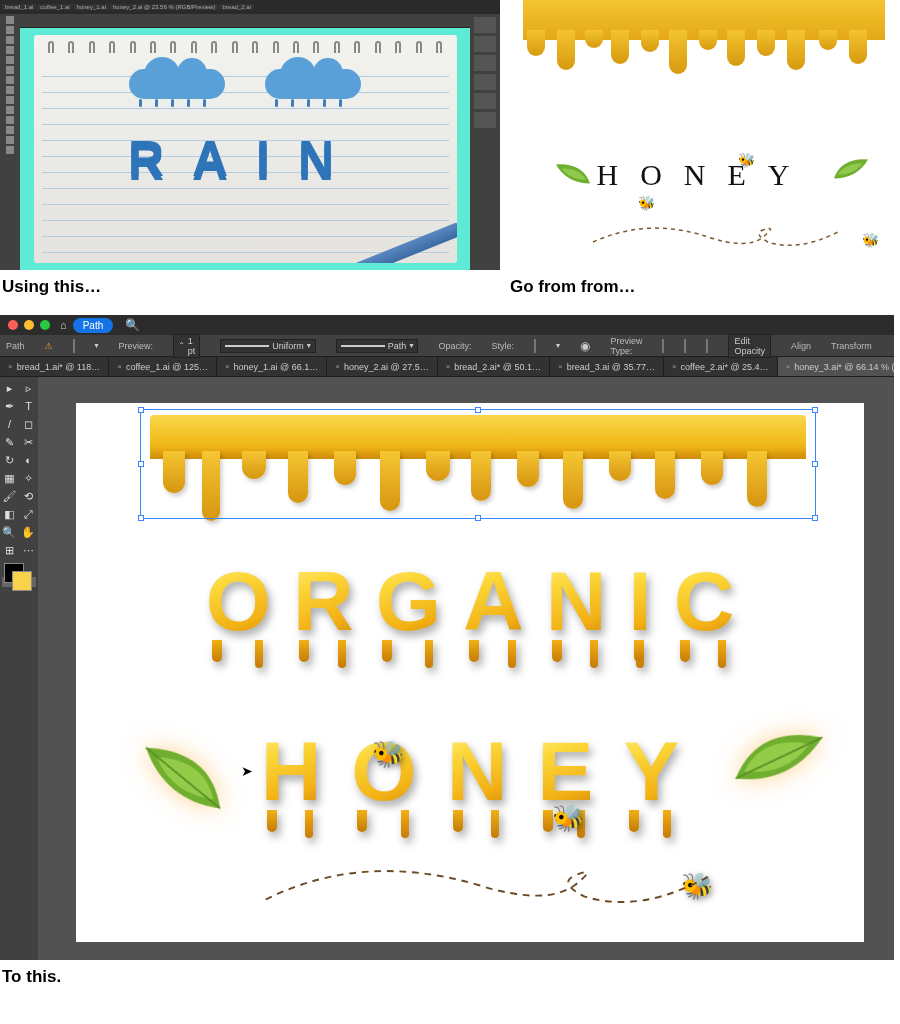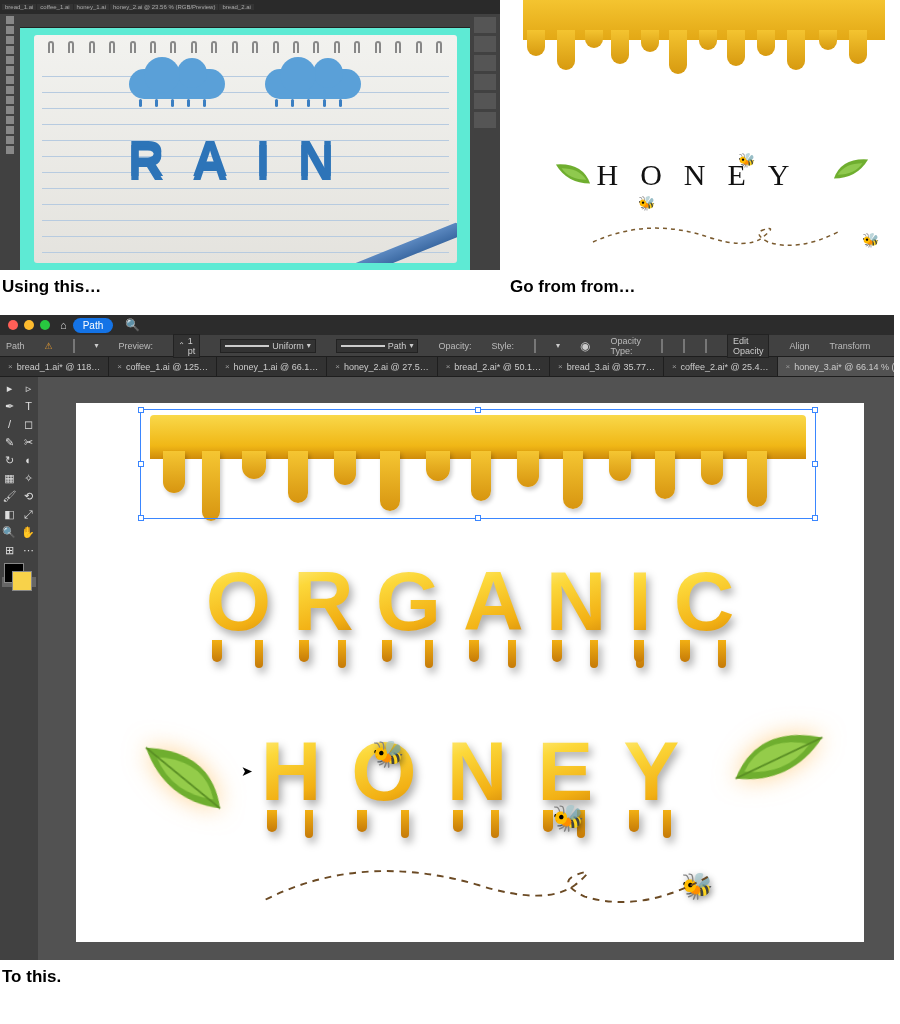--- a/index.html
+++ b/index.html
@@ -243,21 +243,21 @@
     <span class="dd">
         <span class="line"></span>
         <span>Path</span>
         <span style="font-size:8px">▾</span>
       </span>
     <span class="lbl">Opacity:</span>
     <span class="lbl">Style:</span>
     <span class="sw"></span>
       <span style="font-size:8px">▾</span>
     <span style="font-size:12px">◉</span>
-    <span class="lbl">Opacity Type:</span>
+    <span class="lbl">Preview Type:</span>
     <span class="sw" style="background:linear-gradient(90deg,#fff,#000)"></span>
     <span class="sw" style="background:radial-gradient(#fff,#000)"></span>
     <span class="sw" style="background:#555"></span>
     <span class="chip">Edit Opacity</span>
     <span class="lbl">Align</span>
     <span class="lbl">Transform</span>
     <span style="flex:1"></span>
     <span>⊞</span>
     <span>⋯</span>
   </div>

